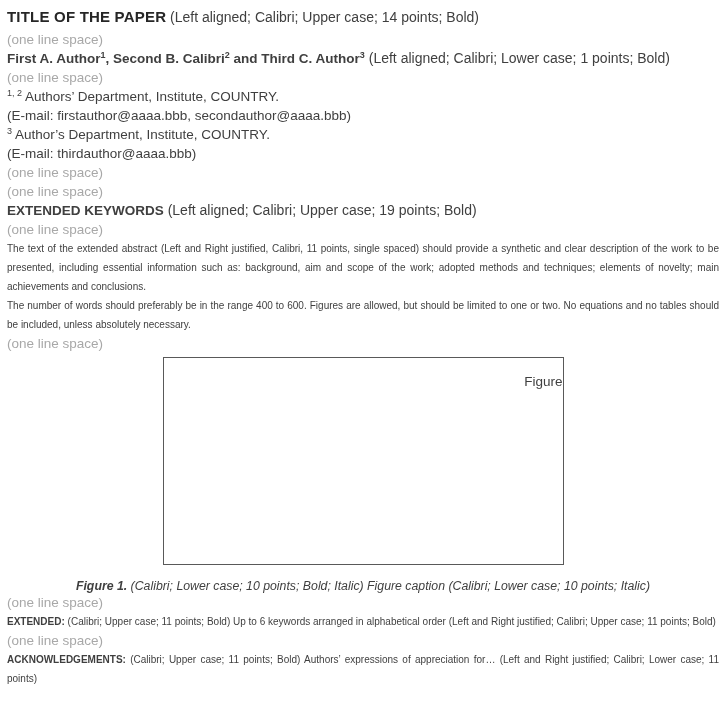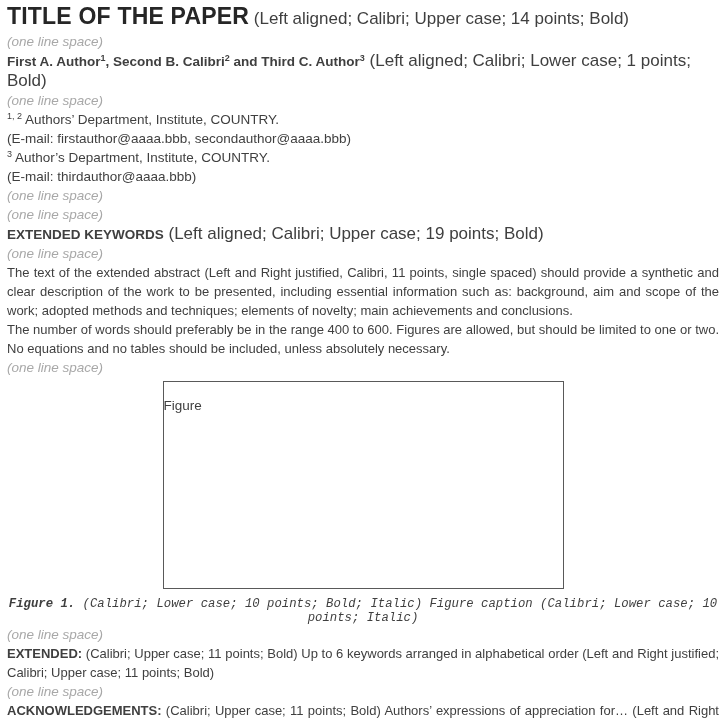--- a/index.html
+++ b/index.html
@@ -17,55 +17,53 @@
     overflow: hidden;
     padding: 5px 8px 0 7px;
     font-family: "Liberation Sans", sans-serif;
     font-size: 13.5px;
     line-height: 19px;
     color: var(--body-text);
   }
   .line { min-height: 19px; }
   .title-line { line-height: 23px; margin-bottom: 1px; }
   .title-bold {
-    font-size: 23px;
+    font-size: 15px;
     font-weight: bold;
     color: var(--title-text);
     letter-spacing: 0.2px;
   }
-  .note { font-weight: normal; font-size: 17px; color: var(--body-text); }
+  .note { font-weight: normal; font-size: 14px; color: var(--body-text); }
   .b { font-weight: bold; }
   .spacer {
     color: var(--muted);
-    font-style: italic;
   }
   sup {
     font-size: 9px;
     line-height: 0;
     vertical-align: super;
   }
   .para {
     text-align: justify;
-    font-size: 13px;
+    font-size: 10px;
   }
   .figure-box {
     width: 401px;
     height: 208px;
-    margin: 4px auto 8px auto;
+    margin: 4px auto 14px auto;
     border: 1px solid var(--border);
-    text-align: left;
+    text-align: right;
     padding-top: 14px;
   }
   .caption {
     margin-top: 6px;
     text-align: center;
     font-size: 12.3px;
     line-height: 14px;
     font-style: italic;
-    font-family: Liberation Mono, monospace;
   }
   .cap-bold { font-weight: bold; }
 </style>
 </head>
 <body>
 
 <div class="line title-line"><span class="title-bold">TITLE OF THE PAPER</span><span class="note"> (Left aligned; Calibri; Upper case; 14 points; Bold)</span></div>
 
 <div class="line spacer">(one line space)</div>
 

